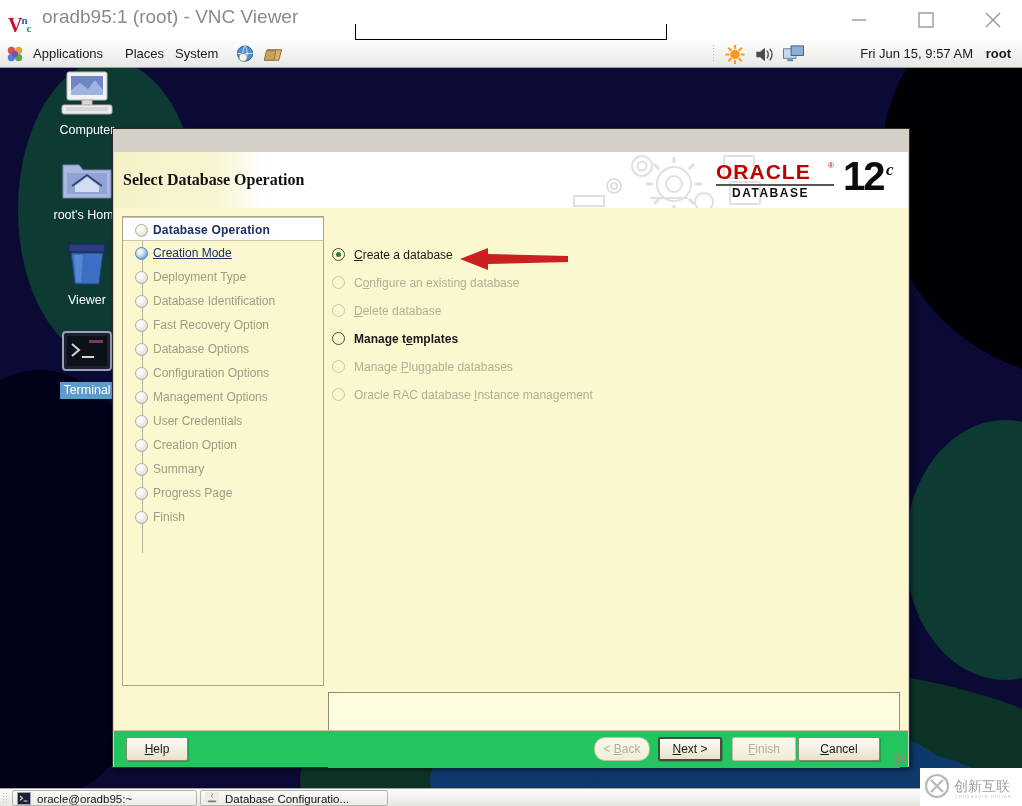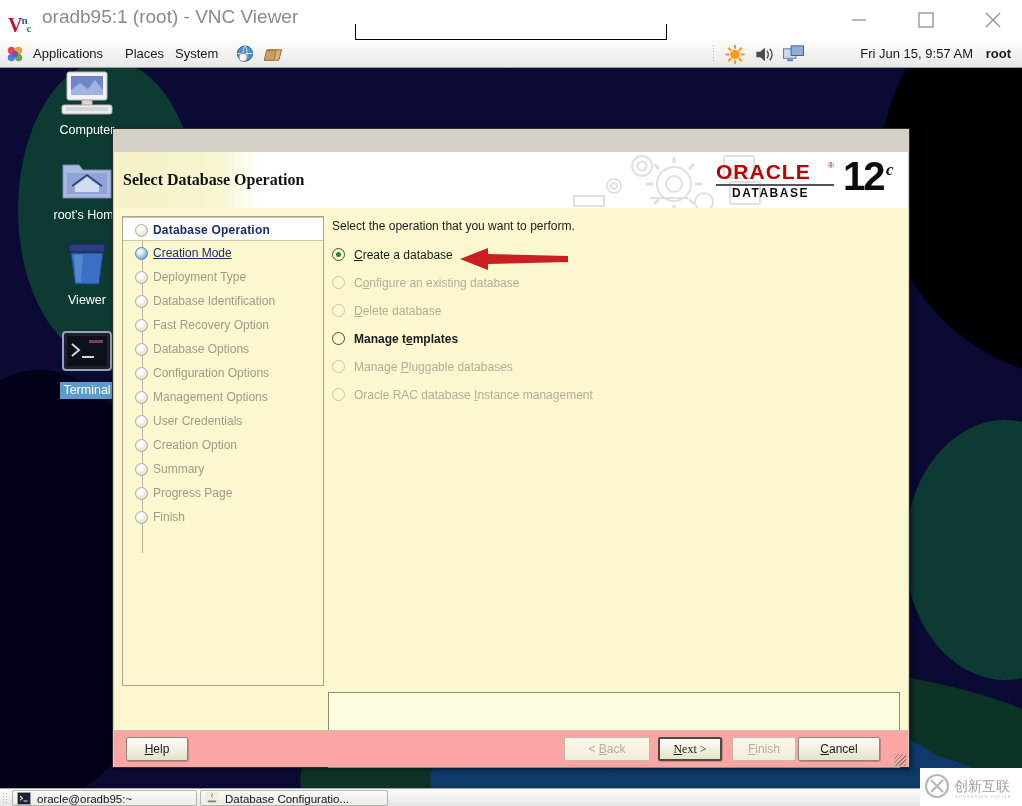--- a/index.html
+++ b/index.html
@@ -244,34 +244,34 @@
   #red-arrow { position:absolute; left: 130px; top: 30px; }
 
   #msg-panel {
     position:absolute; left: 214px; top: 484px; width: 572px; height: 76px;
     background: #fdfbe0; border: 1px solid #8e8a74;
   }
 
   
   #dbca-footer {
     position:absolute; left: 1px; top: 601px; width: 794px; height: 37px;
-    background: #fca5a5; border-top: 1px solid #c9c5ab; padding-left: 12px;
+    background: #22c55e; border-top: 1px solid #c9c5ab; padding-left: 12px;
   }
   .btn {
     position:absolute; top: 6px; height: 24px; line-height: 22px;
     text-align: center; font-size: 12px; color: #1a1a1a;
     background: linear-gradient(#fdfdf7, #e6e2c9);
     border: 1px solid #8b8772; border-radius: 2px;
     box-shadow: 1px 1px 0 rgba(0,0,0,.20);
   }
   .btn.disabled { color: #b5b09a; border-color: #c2bda6;
     background: linear-gradient(#fbf9ec, #efecd8); box-shadow:none; }
-  .btn.default { border: 2px solid #4a4a42; line-height: 20px; font-family: Liberation Serif, serif; }
+  .btn.default { border: 2px solid #4a4a42; line-height: 20px; }
   #btn-help { left: 12px; width: 62px; }
-  #btn-back { right: 258px; width: 86px; }
+  #btn-back { right: 258px; width: 56px; border-radius: 11px; }
   #btn-next { right: 186px; width: 64px; }
   #btn-finish { right: 112px; width: 64px; }
   #btn-cancel { right: 28px; width: 82px; }
   #resize-grip { position:absolute; right: 2px; bottom: 1px; width: 12px; height: 12px;
     background-image: repeating-linear-gradient(135deg, #8b8772 0 1px, transparent 1px 3px); }
 
   
   #taskbar {
     position: absolute; left: 0; top: 788px; width: 1022px; height: 18px;
     background: linear-gradient(#fdfdfd, #e6e6e2);
@@ -528,21 +528,20 @@
             <span class="bullet"></span>
             <span>Progress Page</span>
           </div>
           <div class="nav-item">
             <span class="bullet"></span>
             <span>Finish</span>
           </div>
         </div>
 
         <div id="panel-main">
-          <div id="main-instruction">Select the operation that you want to perform.</div>
 
           <div class="radio-row enabled" style="top:29px;">
             <span class="rb">
                 <span class="dot"></span>
               </span>
             <span class="lbl"><span class="mn">C</span><span>reate a database</span></span>
           </div>
 
           <div class="radio-row disabled" style="top:57px;">
             <span class="rb"></span>

